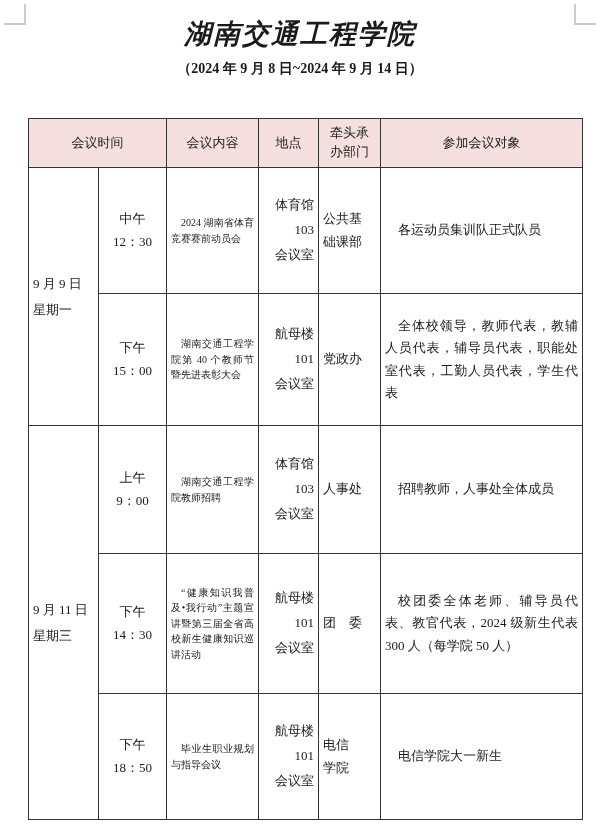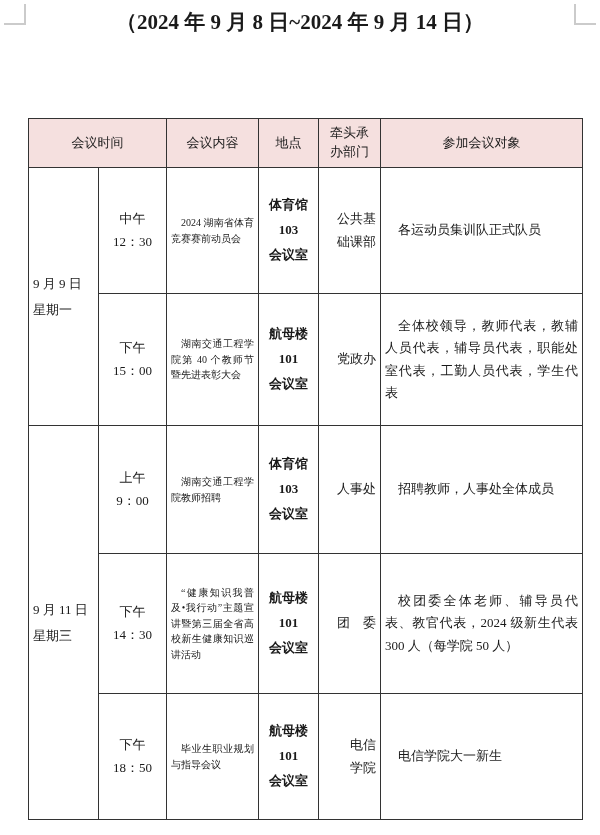--- a/index.html
+++ b/index.html
@@ -33,21 +33,21 @@
   .page-subtitle{
     margin-top:7px;
     font-size:21px;
     font-weight:700;
     letter-spacing:0.5px;
     font-family:"Liberation Sans","DejaVu Sans",sans-serif;
     line-height:1.2;
   }
   .date-range{
     margin-top:9px;
-    font-size:21px;
+    font-size:14px;
     font-weight:700;
     font-family:"Liberation Serif","DejaVu Serif",serif;
     line-height:1.3;
   }
 
   table.schedule{
     position:absolute;
     left:28px;top:118px;
     width:554px;
     border-collapse:collapse;
@@ -82,37 +82,38 @@
   .date-line{display:block;}
   .time-cell{text-align:center;line-height:1.7;}
   .content-cell{
     text-align:justify;
     text-justify:inter-character;
     text-indent:1em;
     font-size:10px;
     line-height:1.55;
     padding:4px 5px;
   }
-  .loc-cell{text-align:center;line-height:1.9;font-weight:bold;}
-  .dept-cell{text-align:right;line-height:1.7;padding:2px;}
+  .loc-cell{text-align:right;line-height:1.9;}
+  .dept-cell{text-align:left;line-height:1.7;padding:2px;}
   .part-cell{
     text-align:justify;
     text-justify:inter-character;
     text-indent:1em;
     line-height:1.7;
     padding:4px 7px;
   }
 </style>
 </head>
 <body>
 
 <div class="corner corner-tl"></div>
 <div class="corner corner-tr"></div>
 
 <div class="titles">
+  <div class="page-title">湖南交通工程学院</div>
   <div class="date-range">（2024 年 9 月 8 日~2024 年 9 月 14 日）</div>
 </div>
 
 <table class="schedule">
   <colgroup>
     <col style="width:70px">
       <col style="width:68px">
       <col style="width:92px">
     <col style="width:60px">
       <col style="width:62px">

